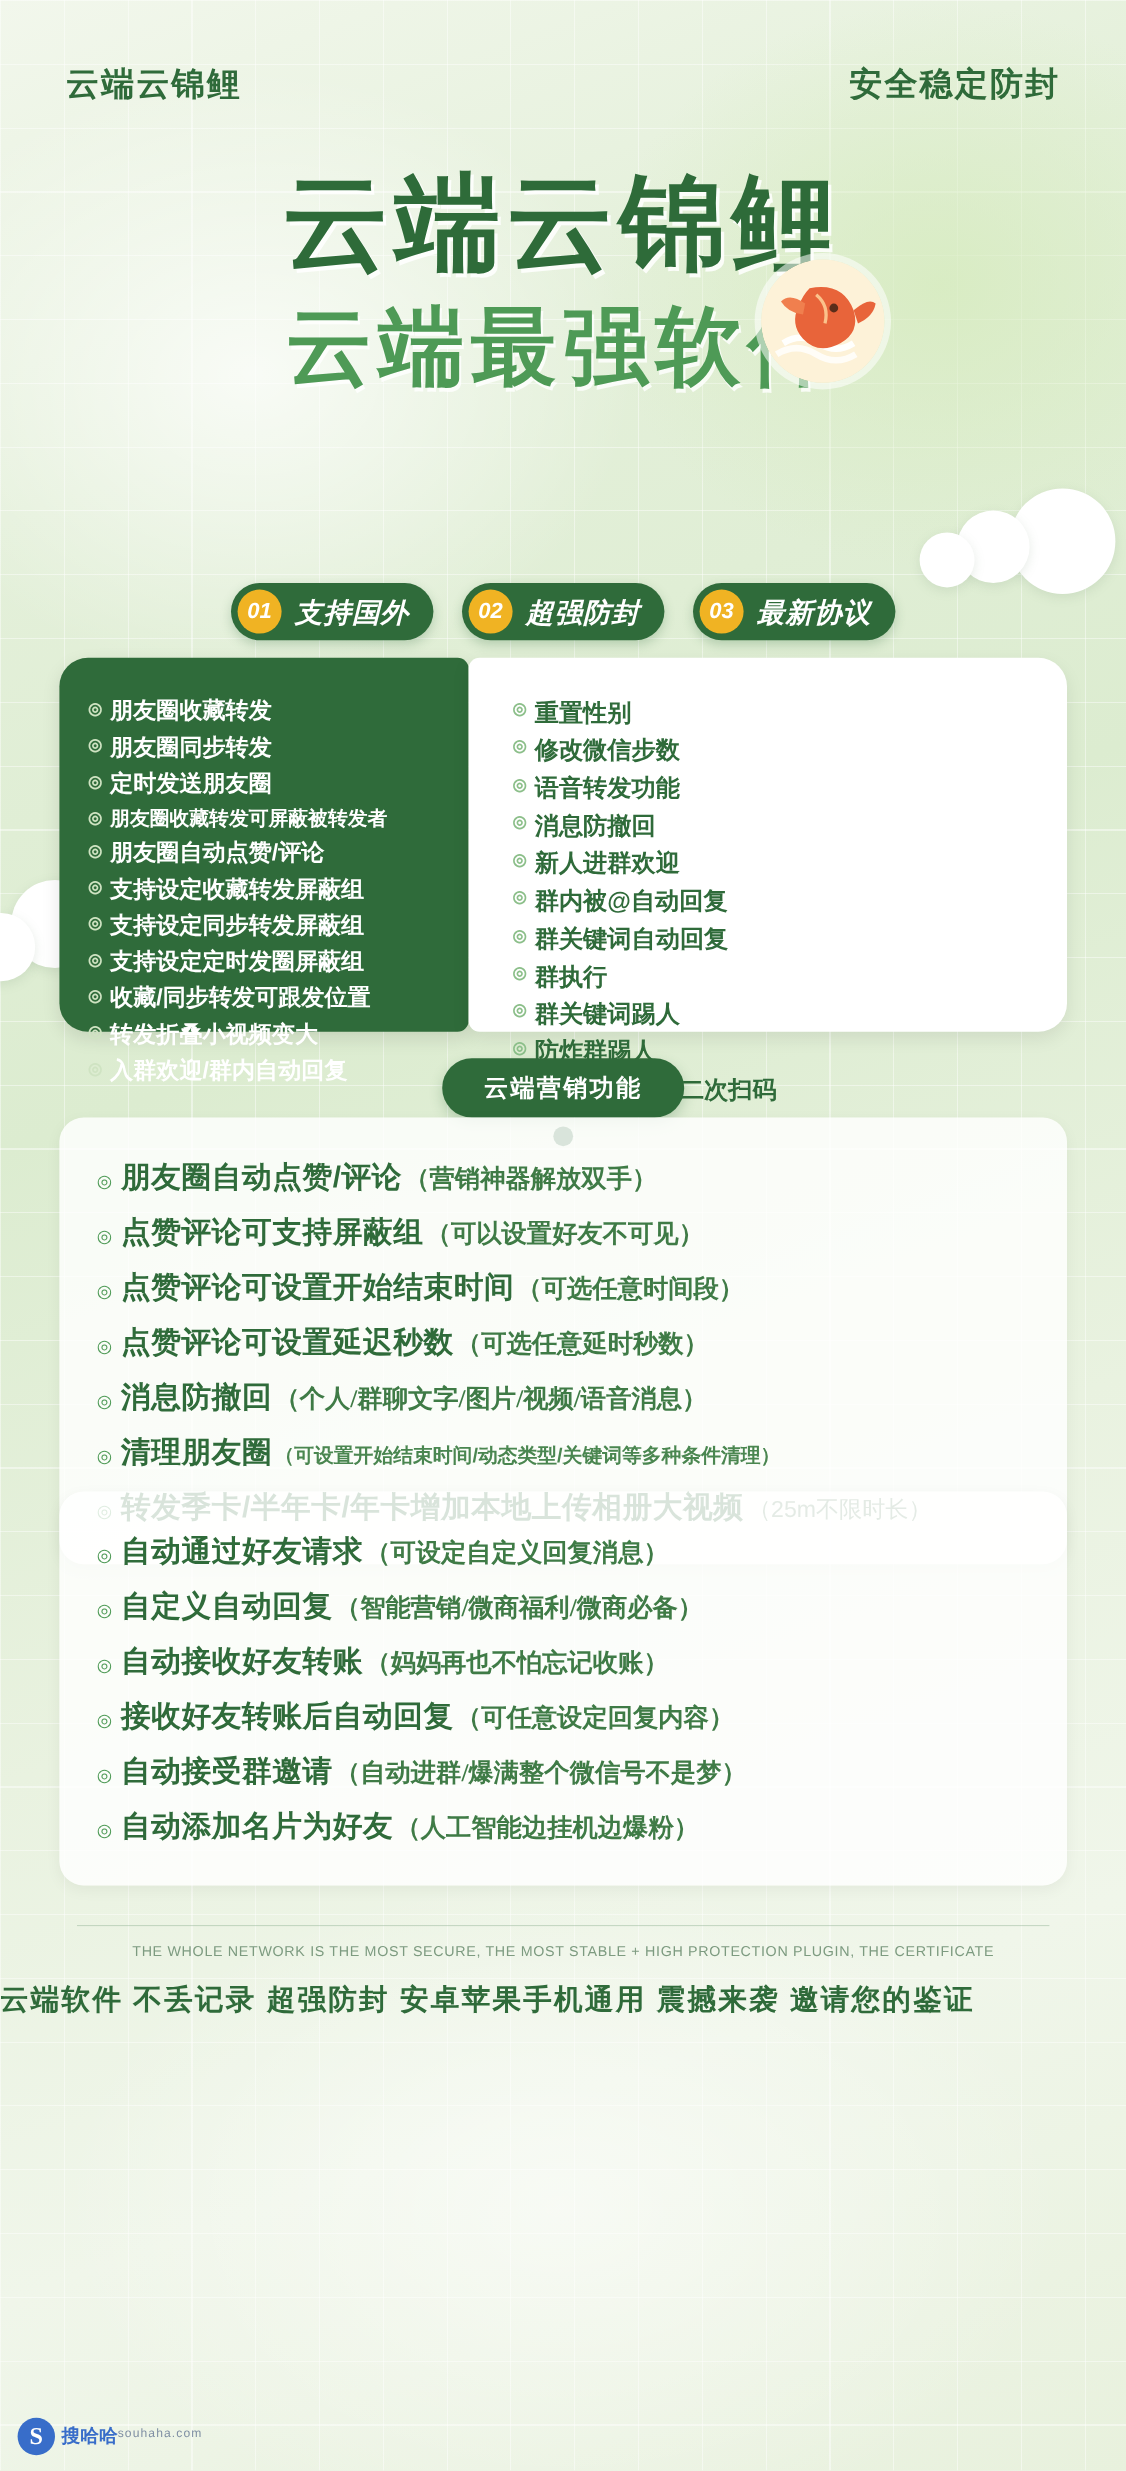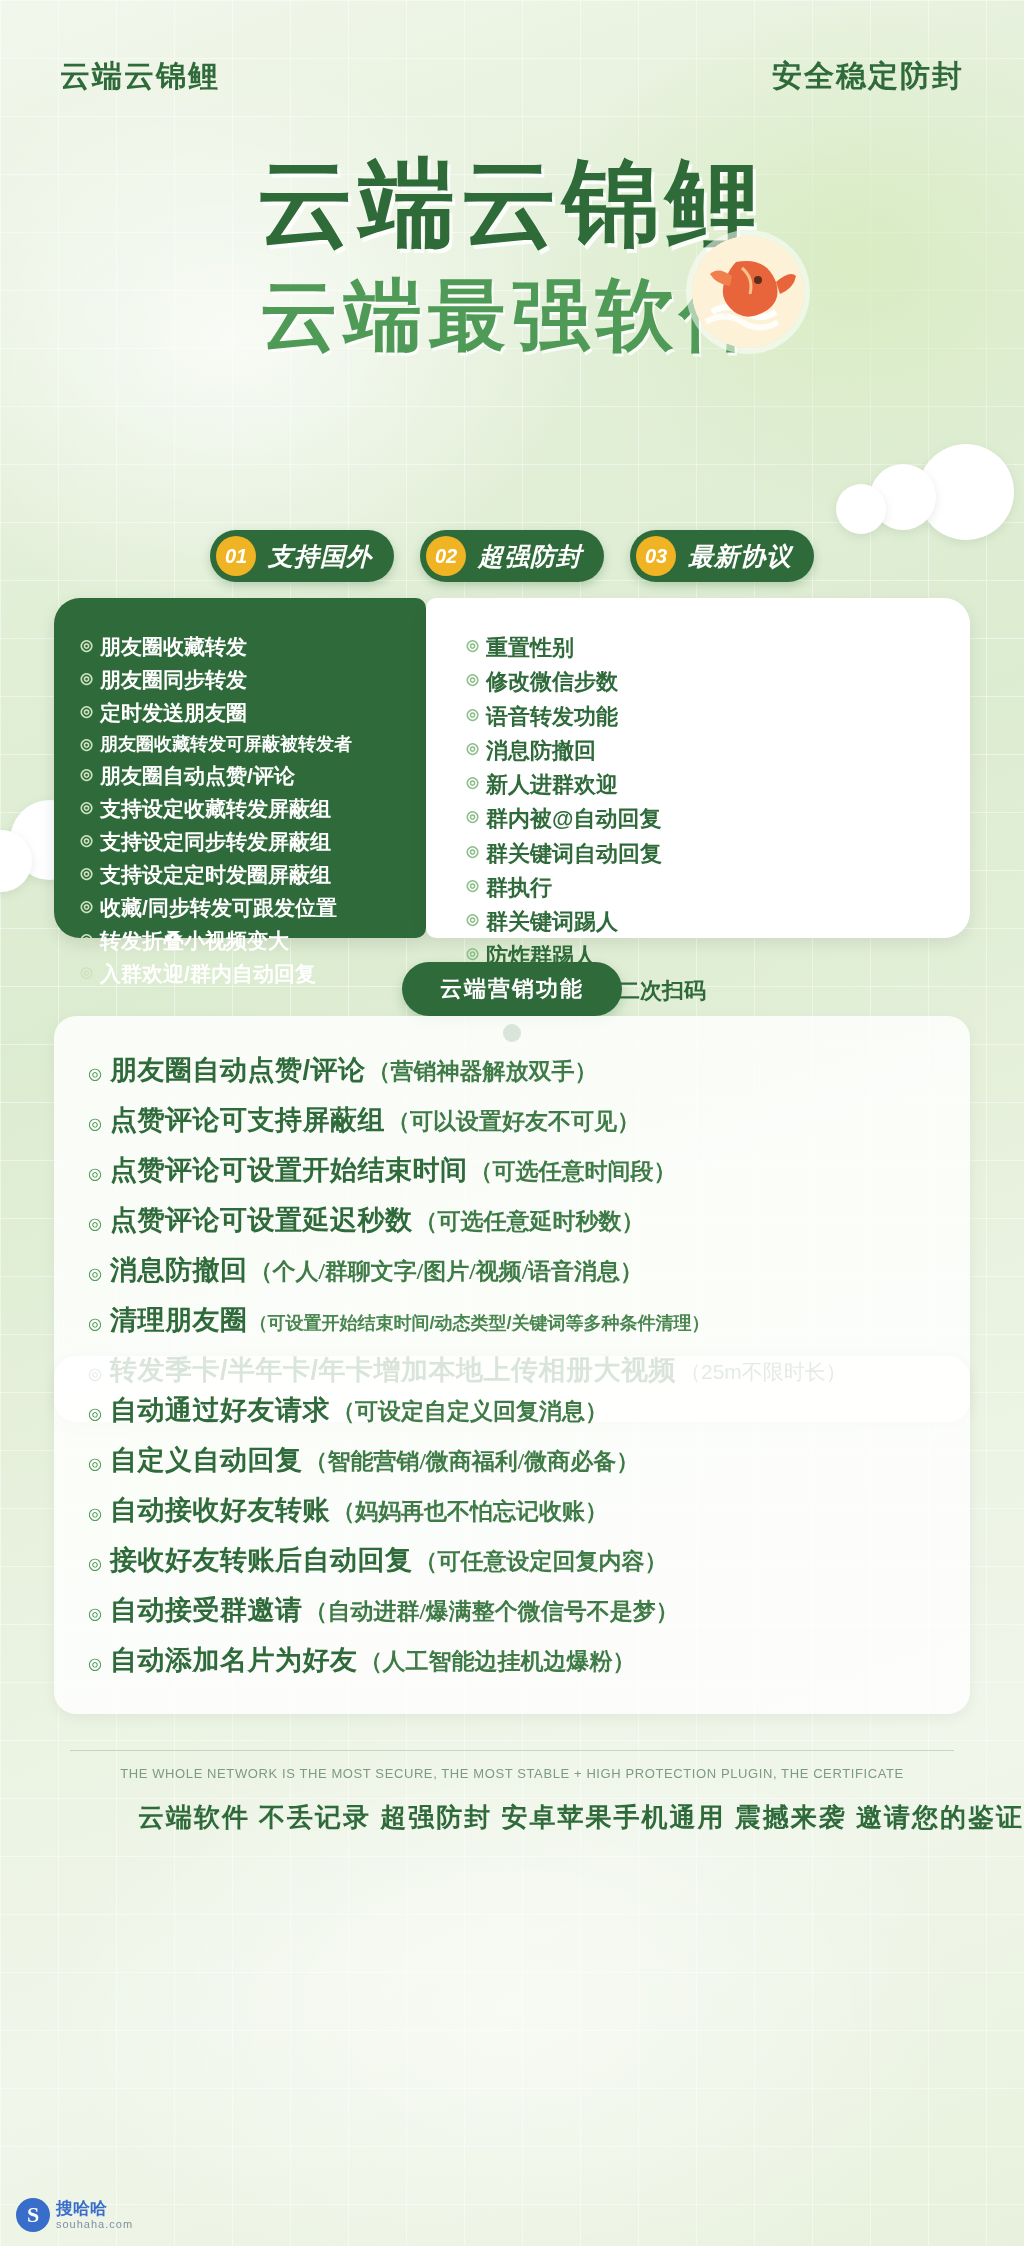--- a/index.html
+++ b/index.html
@@ -188,21 +188,21 @@
   
   #marketing-panel { top: 1016px; padding: 36px 34px 20px 34px; }
   #basic-panel { top: 1356px; padding: 36px 34px 22px 34px; }
 
   
   .footer-en {
     position: absolute; top: 1766px; width: 100%; text-align: center;
     color: #7d9b80; font-size: 13px; letter-spacing: 0.6px;
   }
   .footer-cn {
-    position: absolute; top: 1800px; width: 100%; text-align: right;
+    position: absolute; top: 1800px; width: 100%; text-align: left;
     color: #2f6b3a; font-size: 26px; font-weight: bold; letter-spacing: 2px;
   }
   .divider {
     position:absolute; left: 70px; width: 884px; height: 1px;
     background: rgba(120,160,125,0.35);
   }
 
   
   .cloud { position:absolute; pointer-events:none; }
   .cloud span {
@@ -214,21 +214,21 @@
   .watermark {
     position:absolute; left: 16px; bottom: 14px;
     display:flex; align-items:center; gap:6px; opacity: 0.95;
   }
   .wm-circle {
     width: 34px; height: 34px; border-radius:50%;
     background:#2f66c8; color:#fff; font-size:22px; font-weight:bold;
     display:flex; align-items:center; justify-content:center;
     font-family:"Liberation Serif", serif;
   }
-  .wm-text { display:flex; flex-direction:column; line-height:1.1; }
+  .wm-text { display:flex; flex-direction:row; line-height:1.1; }
   .wm-cn { font-size: 17px; color:#2f66c8; font-weight:bold; }
   .wm-en { font-size: 11px; color:#7a8aa0; letter-spacing:1px; }
 </style>
 </head>
 <body>
 
 <div class="page">
   <div class="grid"></div>
   <div class="glow-a"></div>
   <div class="glow-b"></div>

